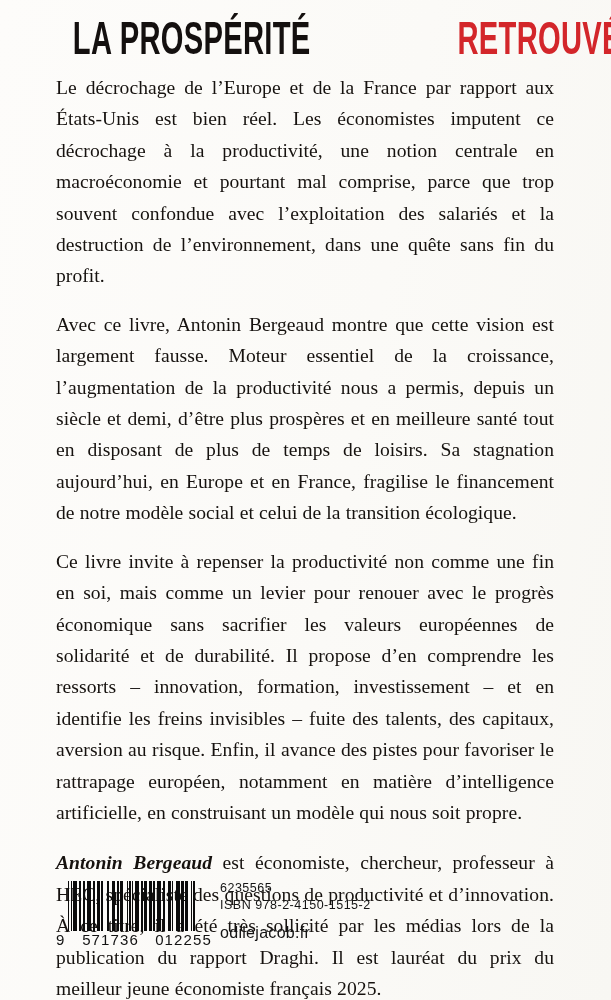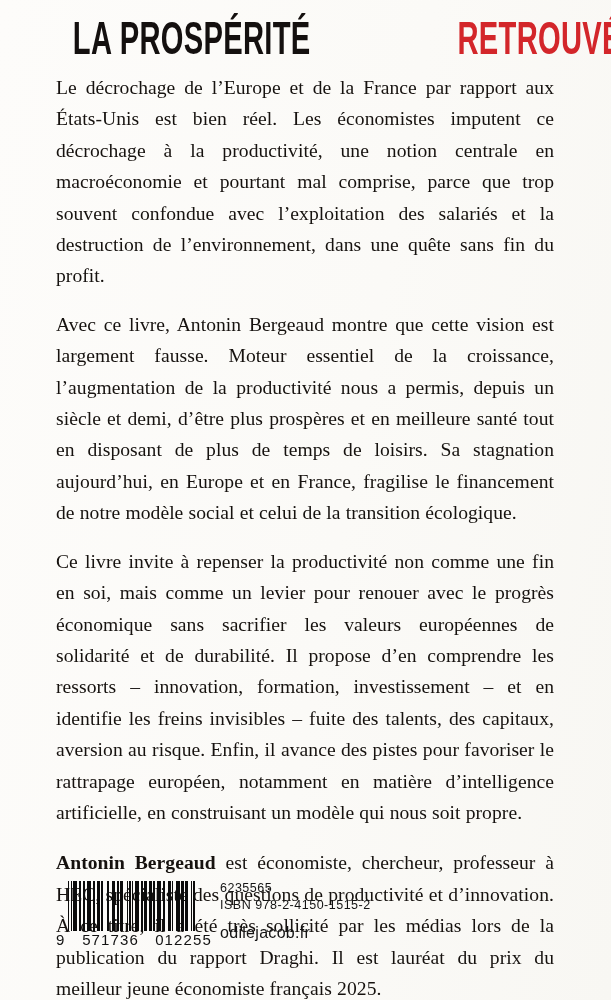--- a/index.html
+++ b/index.html
@@ -68,20 +68,21 @@
     word-spacing: 0.2px;
   }
   .para:last-child {
     margin-bottom: 0;
   }
   .para.bio {
     margin-top: 19px;
   }
   .para .lead-name {
     font-weight: 700;
+    font-style: italic;
   }
 
   
   .footer {
     position: absolute;
     left: 56px;
     top: 878px;
     width: 500px;
     height: 90px;
   }

